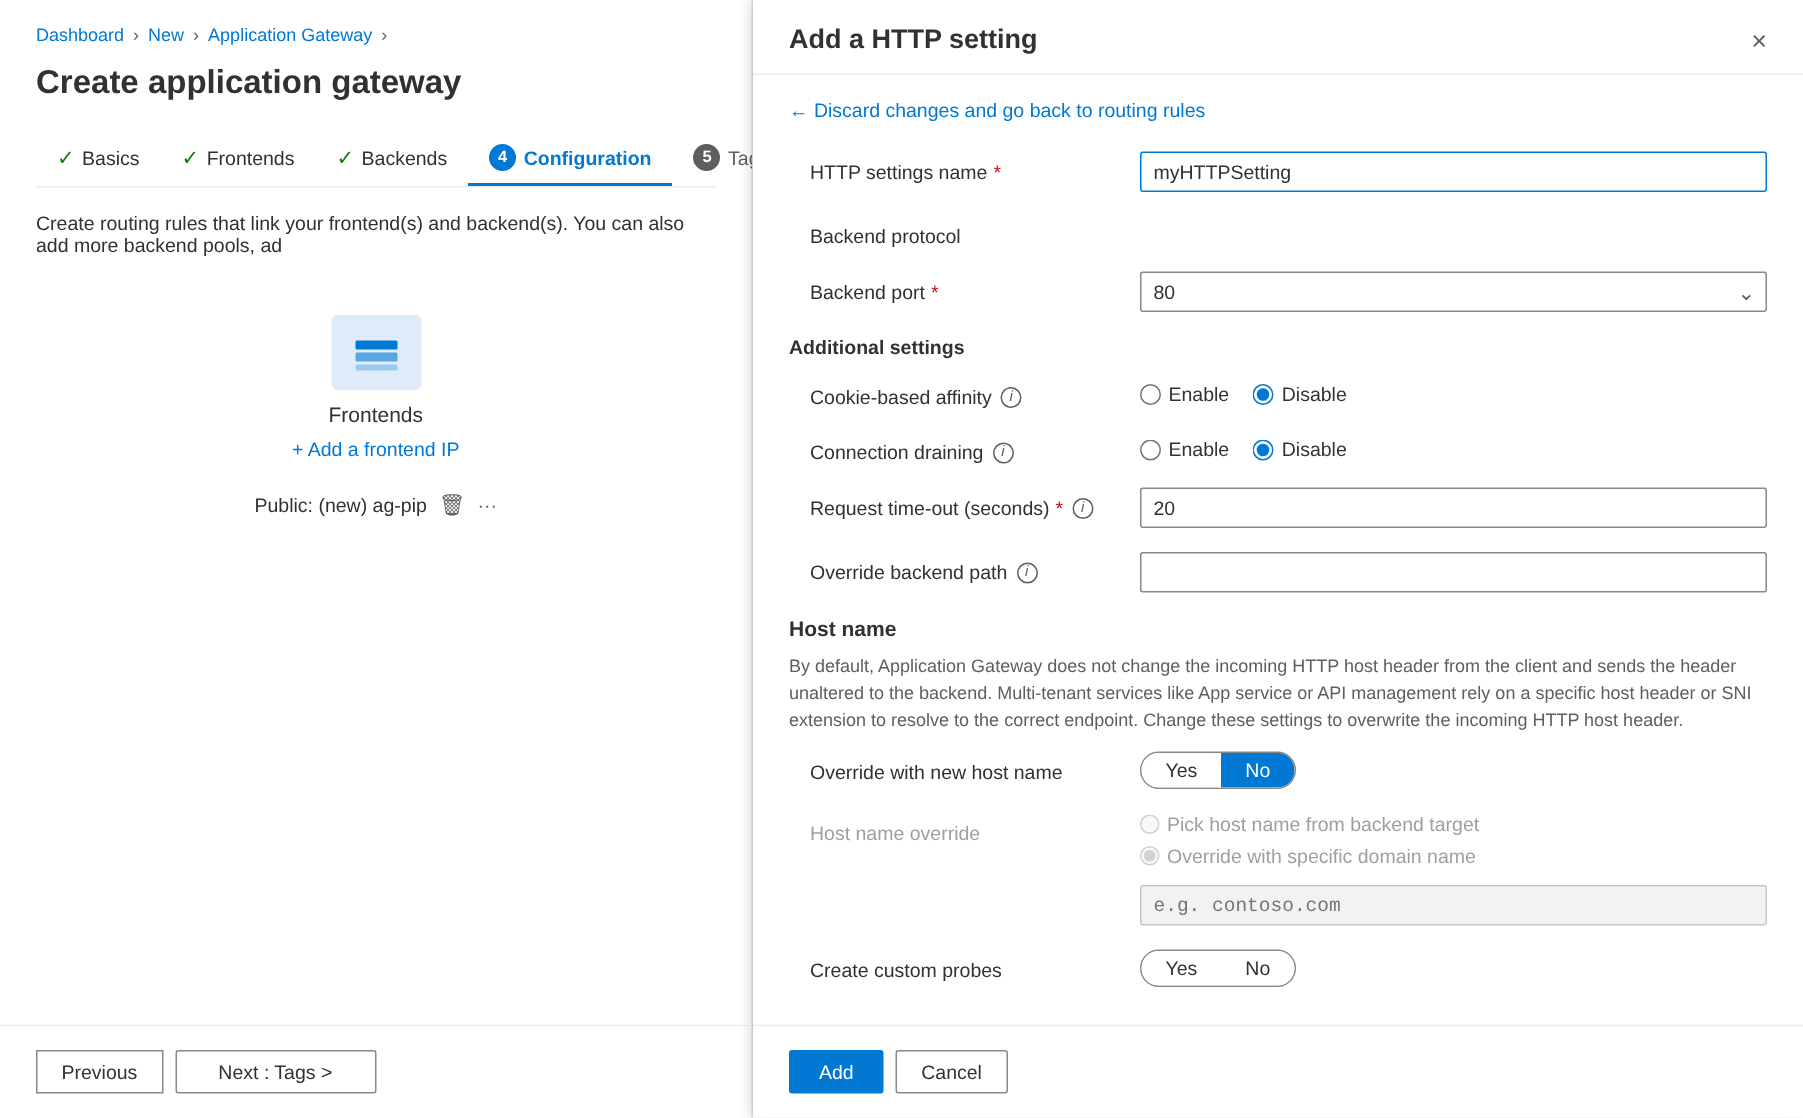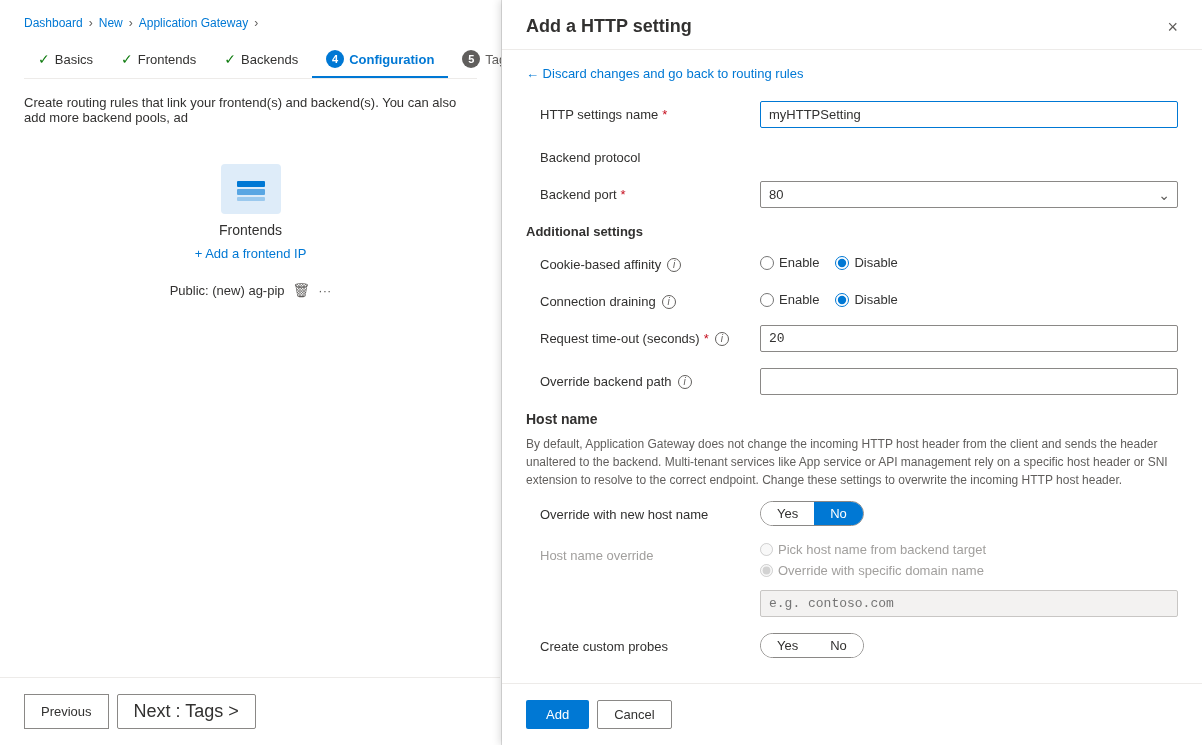--- a/index.html
+++ b/index.html
@@ -37,21 +37,21 @@
     .icon-box svg { width: 32px; height: 32px; }
     .illustration-label { font-size: 14px; color: #323130; font-weight: 500; margin-bottom: 8px; }
     .add-link { color: #0078d4; text-decoration: none; font-size: 13px; cursor: pointer; display: flex; align-items: center; gap: 4px; }
     .frontend-item { display: flex; align-items: center; gap: 8px; margin-top: 21px; font-size: 13px; color: #323130; }
     .frontend-item .trash-icon { color: #605e5c; cursor: pointer; font-size: 14px; }
     .frontend-item .more-icon { color: #605e5c; cursor: pointer; }
 
     
     .left-footer { position: absolute; bottom: 0; left: 0; width: 500px; padding: 16px 24px; border-top: 1px solid #edebe9; display: flex; gap: 8px; background: #fff; }
     .btn-prev { padding: 6px 16px; border: 1px solid #8a8886; background: #fff; color: #323130; cursor: pointer; font-size: 13px; border-radius: 0; }
-    .btn-next { padding: 6px 16px; border: 1px solid #8a8886; background: #fff; color: #323130; cursor: pointer; font-size: 18px; border-radius: 2px; }
+    .btn-next { padding: 6px 28px; border: 1px solid #8a8886; background: #fff; color: #323130; cursor: pointer; font-size: 13px; border-radius: 2px; }
 
     
     .panel-header { display: flex; align-items: center; justify-content: space-between; padding: 16px 24px 12px; border-bottom: 1px solid #edebe9; }
     .panel-title { font-size: 18px; font-weight: 600; color: #323130; }
     .close-btn { background: none; border: none; font-size: 18px; cursor: pointer; color: #605e5c; line-height: 1; }
 
     .panel-body { flex: 1; overflow-y: auto; padding: 16px 24px; }
 
     .back-link { color: #0078d4; text-decoration: none; font-size: 13px; display: flex; align-items: center; gap: 4px; margin-bottom: 20px; cursor: pointer; }
 
@@ -113,20 +113,21 @@
 
     <div class="breadcrumb">
       <a>Dashboard</a>
       <span class="sep">›</span>
       <a>New</a>
       <span class="sep">›</span>
       <a>Application Gateway</a>
       <span class="sep">›</span>
     </div>
 
+    <h1 class="page-title">Create application gateway</h1>
 
     <div class="wizard-tabs">
       <div class="wizard-tab done">
         <span class="check">✓</span>
         <span>Basics</span>
       </div>
       <div class="wizard-tab done">
         <span class="check">✓</span>
         <span>Frontends</span>
       </div>
@@ -246,21 +247,21 @@
         </div>
       </div>
 
       <div class="form-row">
         <div class="form-label">
           <span>Request time-out (seconds)</span>
           <span class="required">*</span>
           <span class="info-icon">i</span>
         </div>
         <div class="form-control-area">
-          <input type="text" class="text-input" style="border-color: rgb(138, 136, 134); font-family: Liberation Mono, monospace;" value="20">
+          <input type="text" class="text-input" style="border-color: rgb(138, 136, 134);" value="20">
         </div>
       </div>
 
       <div class="form-row">
         <div class="form-label">
           <span>Override backend path</span>
           <span class="info-icon">i</span>
         </div>
         <div class="form-control-area">
           <input type="text" class="text-input" style="border-color: rgb(138, 136, 134);" value="">

